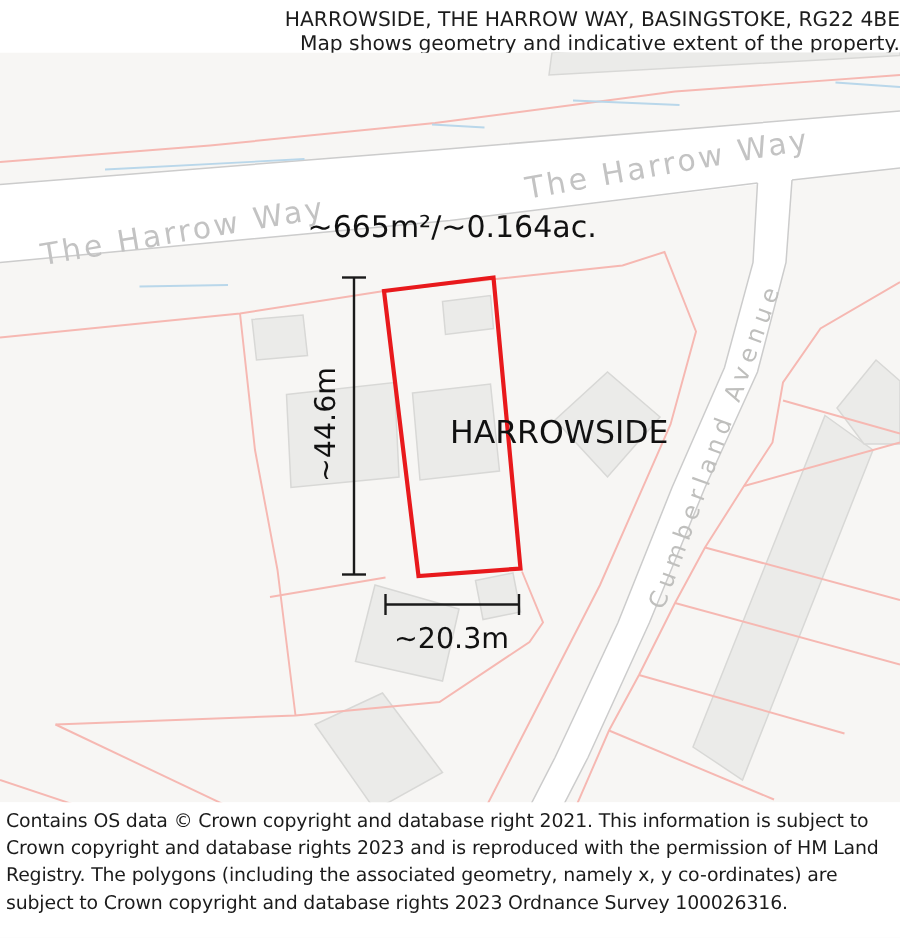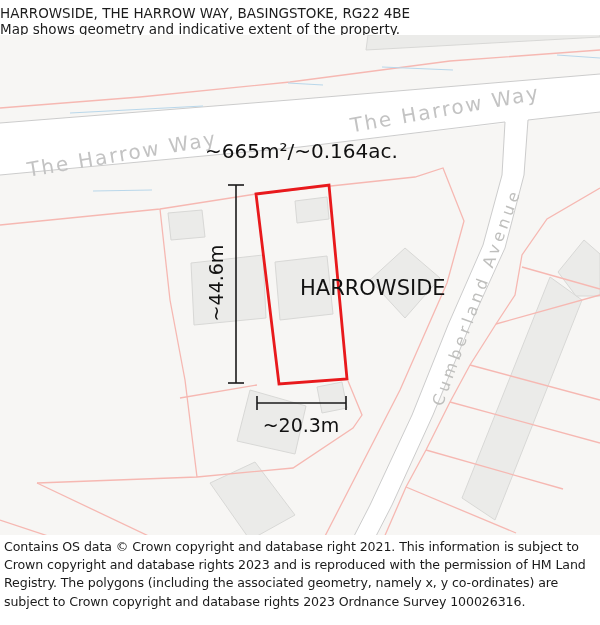--- a/index.html
+++ b/index.html
@@ -1,20 +1,20 @@
 <!DOCTYPE html>
 <html><head>
 <meta charset="utf-8">
 <style>
   html,body { margin:0; padding:0; background:#ffffff; }
   .page {
     width:600px; height:625px; position:relative; overflow:hidden;
     background:#ffffff; font-family:"DejaVu Sans", sans-serif;
   }
-  .header { height:35px; text-align:left; padding-top:5px; box-sizing:border-box; }
+  .header { height:35px; text-align:right; padding-top:5px; box-sizing:border-box; }
   .header .title    { font-size:13.5px; color:#1c1c1c; line-height:16px; }
   .header .subtitle { font-size:13.5px; color:#1c1c1c; line-height:16px; }
   svg.map { display:block; }
   .footer {
     position:absolute; left:0; top:535px; width:600px; height:90px;
     background:#ffffff; box-sizing:border-box; padding:3px 5px 0 4px;
   }
   .footer .copy { font-size:12.6px; line-height:18.2px; color:#1b1b1b; letter-spacing:-0.1px; }
 
   

